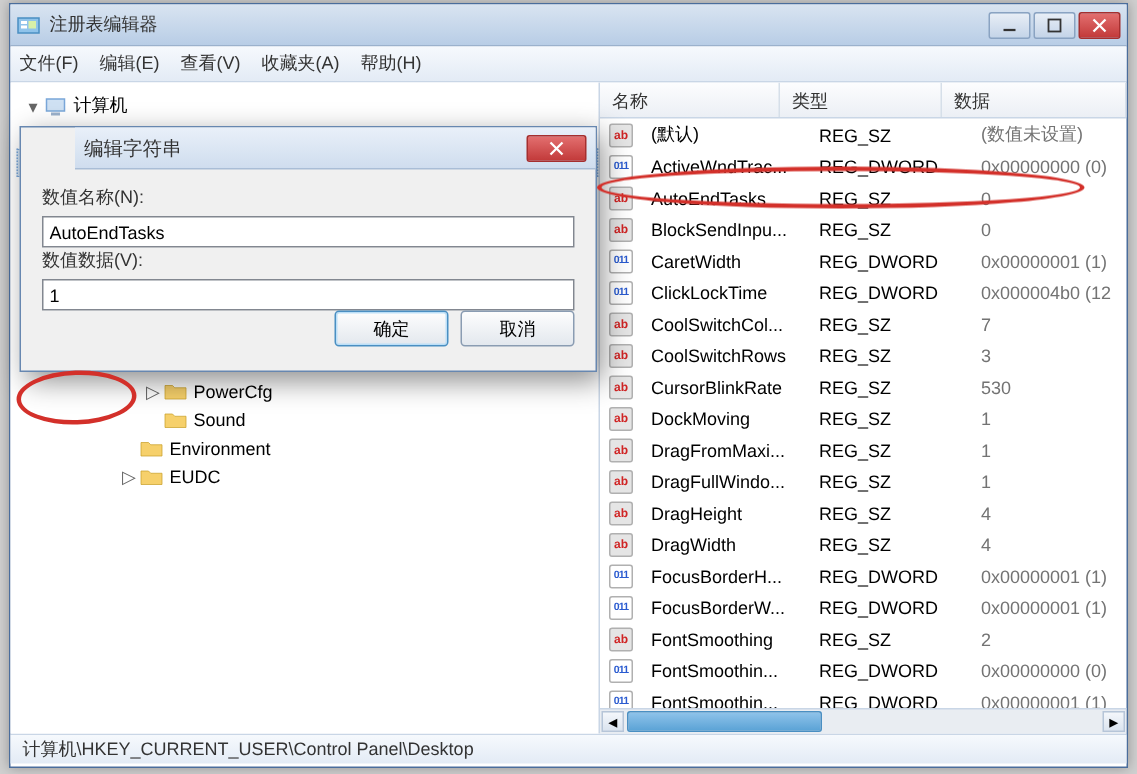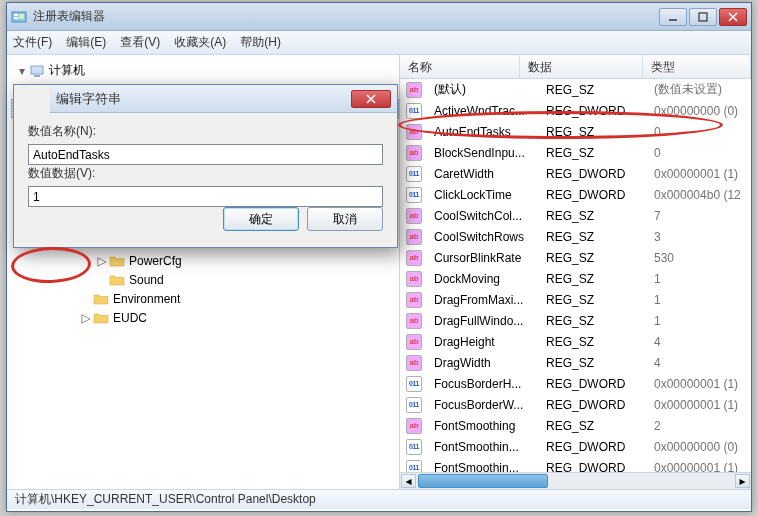--- a/index.html
+++ b/index.html
@@ -59,21 +59,21 @@
 .dlg-btn { width:76px; height:24px; background: linear-gradient(#fdfdfd,#e3e8ee); border:1px solid #8a9cb2; border-radius:3px; cursor:pointer; }
 .dlg-btn.primary { border-color:#4a8fc2; box-shadow:0 0 0 1px #bcdff7 inset; }
 
 
 .ellipse { position:absolute; border:3px solid #d3302a; border-radius:50%; z-index:20; pointer-events:none; }
 .ellipse.e1 { left:11px; top:247px; width:80px; height:36px; transform:rotate(-2deg); }
 .ellipse.e2 { left:398px; top:111px; width:325px; height:28px; }
 
 
 .folder-svg { fill:#f6d06b; stroke:#c9a22c; stroke-width:.5; }
-.reg-ab { background:#f0abfc; border:1px solid #b0b0b0; display:inline-flex; align-items:center; justify-content:center; font-size:8px; font-weight:normal; color:#d02424; border-radius:2px; }
+.reg-ab { background:#e5e5e5; border:1px solid #b0b0b0; display:inline-flex; align-items:center; justify-content:center; font-size:8px; font-weight:bold; color:#d02424; border-radius:2px; }
 .reg-num { background:#fff; border:1px solid #b0b0b0; display:inline-flex; align-items:center; justify-content:center; font-size:7px; font-weight:bold; color:#2a5bd0; border-radius:2px; letter-spacing:-0.5px; }
 </style>
 </head>
 <body>
 
 <div class="window">
   <div class="titlebar">
     <svg class="app-icon" viewBox="0 0 16 16">
         <rect x="1" y="3" width="14" height="10" fill="#8fc3ea" stroke="#4a8fc2"></rect>
         <rect x="3" y="5" width="4" height="2" fill="#fff"></rect>
@@ -210,22 +210,22 @@
               <path class="folder-svg" d="M1 3h5l1.5 1.5H15V12H1z"></path>
             </svg>
             <span class="label">EUDC</span>
           </div>
         </div>
     </div>
 
     <div class="list-pane">
       <div class="list-header">
         <div class="col col-name">名称</div>
+        <div class="col col-type">类型</div>
         <div class="col col-data">数据</div>
-        <div class="col col-type">类型</div>
       </div>
       <div class="list-body" id="list-body">
           <div class="list-row">
             <span class="val-icon reg-ab">ab</span>
             <span class="cell cell-name">(默认)</span>
             <span class="cell cell-type">REG_SZ</span>
             <span class="cell cell-data">(数值未设置)</span>
           </div>
           <div class="list-row">
             <span class="val-icon reg-num">011</span>

